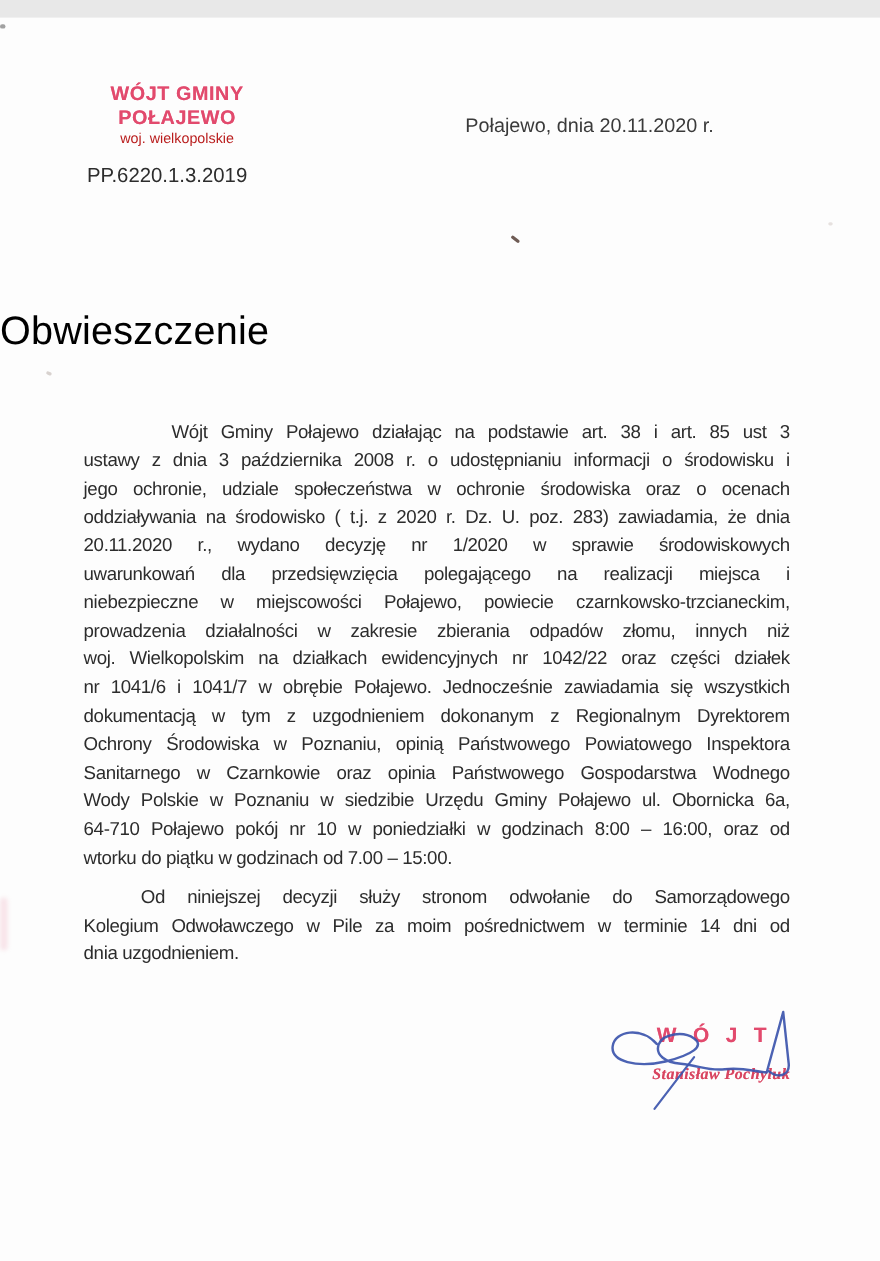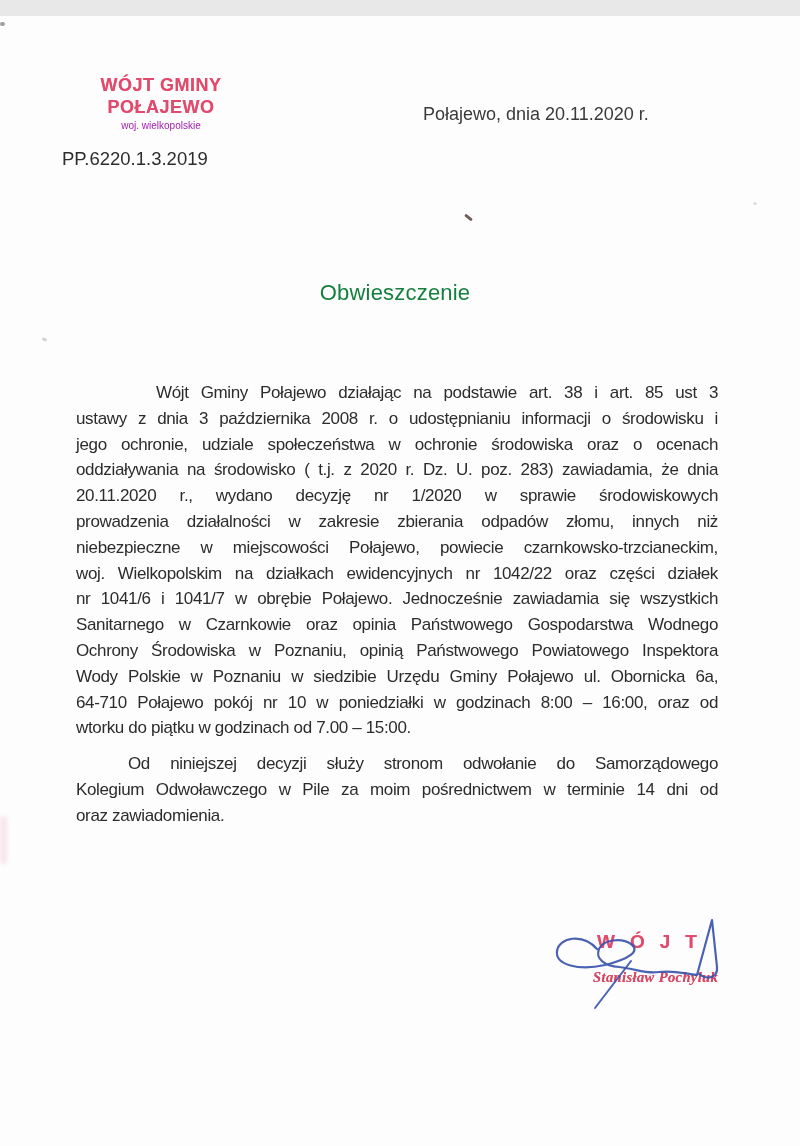--- a/index.html
+++ b/index.html
@@ -24,49 +24,49 @@
     user-select: none;
   }
   .stamp-header .sh-bold {
     font-weight: bold;
     font-size: 18px;
     line-height: 22px;
     letter-spacing: 0.5px;
     text-shadow: 0 0 0.6px #e87b93;
   }
   .stamp-header .sh-small {
-    font-size: 10px;
+    font-size: 13px;
     line-height: 16px;
-    color: #a21caf;
+    color: #b91c1c;
   }
 
   
   .dateline {
     position: absolute;
     left: 423px; top: 88px;
     font-size: 18px;
     color: #3a3a3a;
   }
   .refnum {
     position: absolute;
-    left: 62px; top: 132px;
+    left: 79px; top: 132px;
     font-size: 18.5px;
     color: #2d2d2d;
   }
 
   
   .title {
     position: absolute;
     left: 0; top: 264px;
     width: 790px;
     margin: 0;
-    text-align: center;
-    font-size: 22px;
+    text-align: left;
+    font-size: 36px;
     font-weight: 400;
-    color: #15803d;
+    color: #000000;
     letter-spacing: 0.2px;
   }
 
   
   .body-text {
     position: absolute;
     left: 76px; top: 364px;
     width: 642px;
     font-size: 17px;
     letter-spacing: -0.35px;
@@ -137,34 +137,36 @@
 
   <h1 class="title">Obwieszczenie</h1>
 
   <div class="body-text">
     <div class="para p1">
       <div class="line indent1">Wójt Gminy Połajewo działając na podstawie art. 38 i art. 85 ust 3</div>
       <div class="line">ustawy z dnia 3 października 2008 r. o udostępnianiu informacji o środowisku i</div>
       <div class="line">jego ochronie, udziale społeczeństwa w ochronie środowiska oraz o ocenach</div>
       <div class="line">oddziaływania na środowisko ( t.j. z 2020 r. Dz. U. poz. 283) zawiadamia, że dnia</div>
       <div class="line">20.11.2020 r., wydano decyzję nr 1/2020 w sprawie środowiskowych</div>
+      <div class="line">uwarunkowań dla przedsięwzięcia polegającego na realizacji miejsca i</div>
+      <div class="line">niebezpieczne w miejscowości Połajewo, powiecie czarnkowsko-trzcianeckim,</div>
       <div class="line">prowadzenia działalności w zakresie zbierania odpadów złomu, innych niż</div>
-      <div class="line">niebezpieczne w miejscowości Połajewo, powiecie czarnkowsko-trzcianeckim,</div>
       <div class="line">woj. Wielkopolskim na działkach ewidencyjnych nr 1042/22 oraz części działek</div>
       <div class="line">nr 1041/6 i 1041/7 w obrębie Połajewo. Jednocześnie zawiadamia się wszystkich</div>
+      <div class="line">dokumentacją w tym z uzgodnieniem dokonanym z Regionalnym Dyrektorem</div>
+      <div class="line">Ochrony Środowiska w Poznaniu, opinią Państwowego Powiatowego Inspektora</div>
       <div class="line">Sanitarnego w Czarnkowie oraz opinia Państwowego Gospodarstwa Wodnego</div>
-      <div class="line">Ochrony Środowiska w Poznaniu, opinią Państwowego Powiatowego Inspektora</div>
       <div class="line">Wody Polskie w Poznaniu w siedzibie Urzędu Gminy Połajewo ul. Obornicka 6a,</div>
       <div class="line">64-710 Połajewo pokój nr 10 w poniedziałki w godzinach 8:00 – 16:00, oraz od</div>
       <div class="line last">wtorku do piątku w godzinach od 7.00 – 15:00.</div>
     </div>
     <div class="para p2">
       <div class="line indent2">Od niniejszej decyzji służy stronom odwołanie do Samorządowego</div>
       <div class="line">Kolegium Odwoławczego w Pile za moim pośrednictwem w terminie 14 dni od</div>
-      <div class="line last">oraz zawiadomienia.</div>
+      <div class="line last">dnia uzgodnieniem.</div>
     </div>
   </div>
 
   <div class="signature">
     <div class="sig-stamp-title">WÓJT</div>
     <div class="sig-name">Stanisław Pochyluk</div>
     <svg class="sig-ink" width="240" height="115" viewBox="0 0 240 115" fill="none">
       <path d="M52 38 C38 22 14 26 12 40 C10 54 34 60 60 54 C84 48 96 40 86 33 C76 26 58 29 54 38 C50 48 60 55 74 56 C92 58 100 63 114 61 C130 59 140 63 152 64 L167 9 L172 56 C173 66 163 70 154 63" stroke-width="2.2" stroke-linecap="round" stroke-linejoin="round" opacity="0.92" stroke="#3c55ad"></path>
       <path d="M86 50 L50 97" stroke-width="2" stroke-linecap="round" opacity="0.92" stroke="#3c55ad"></path>
     </svg>

